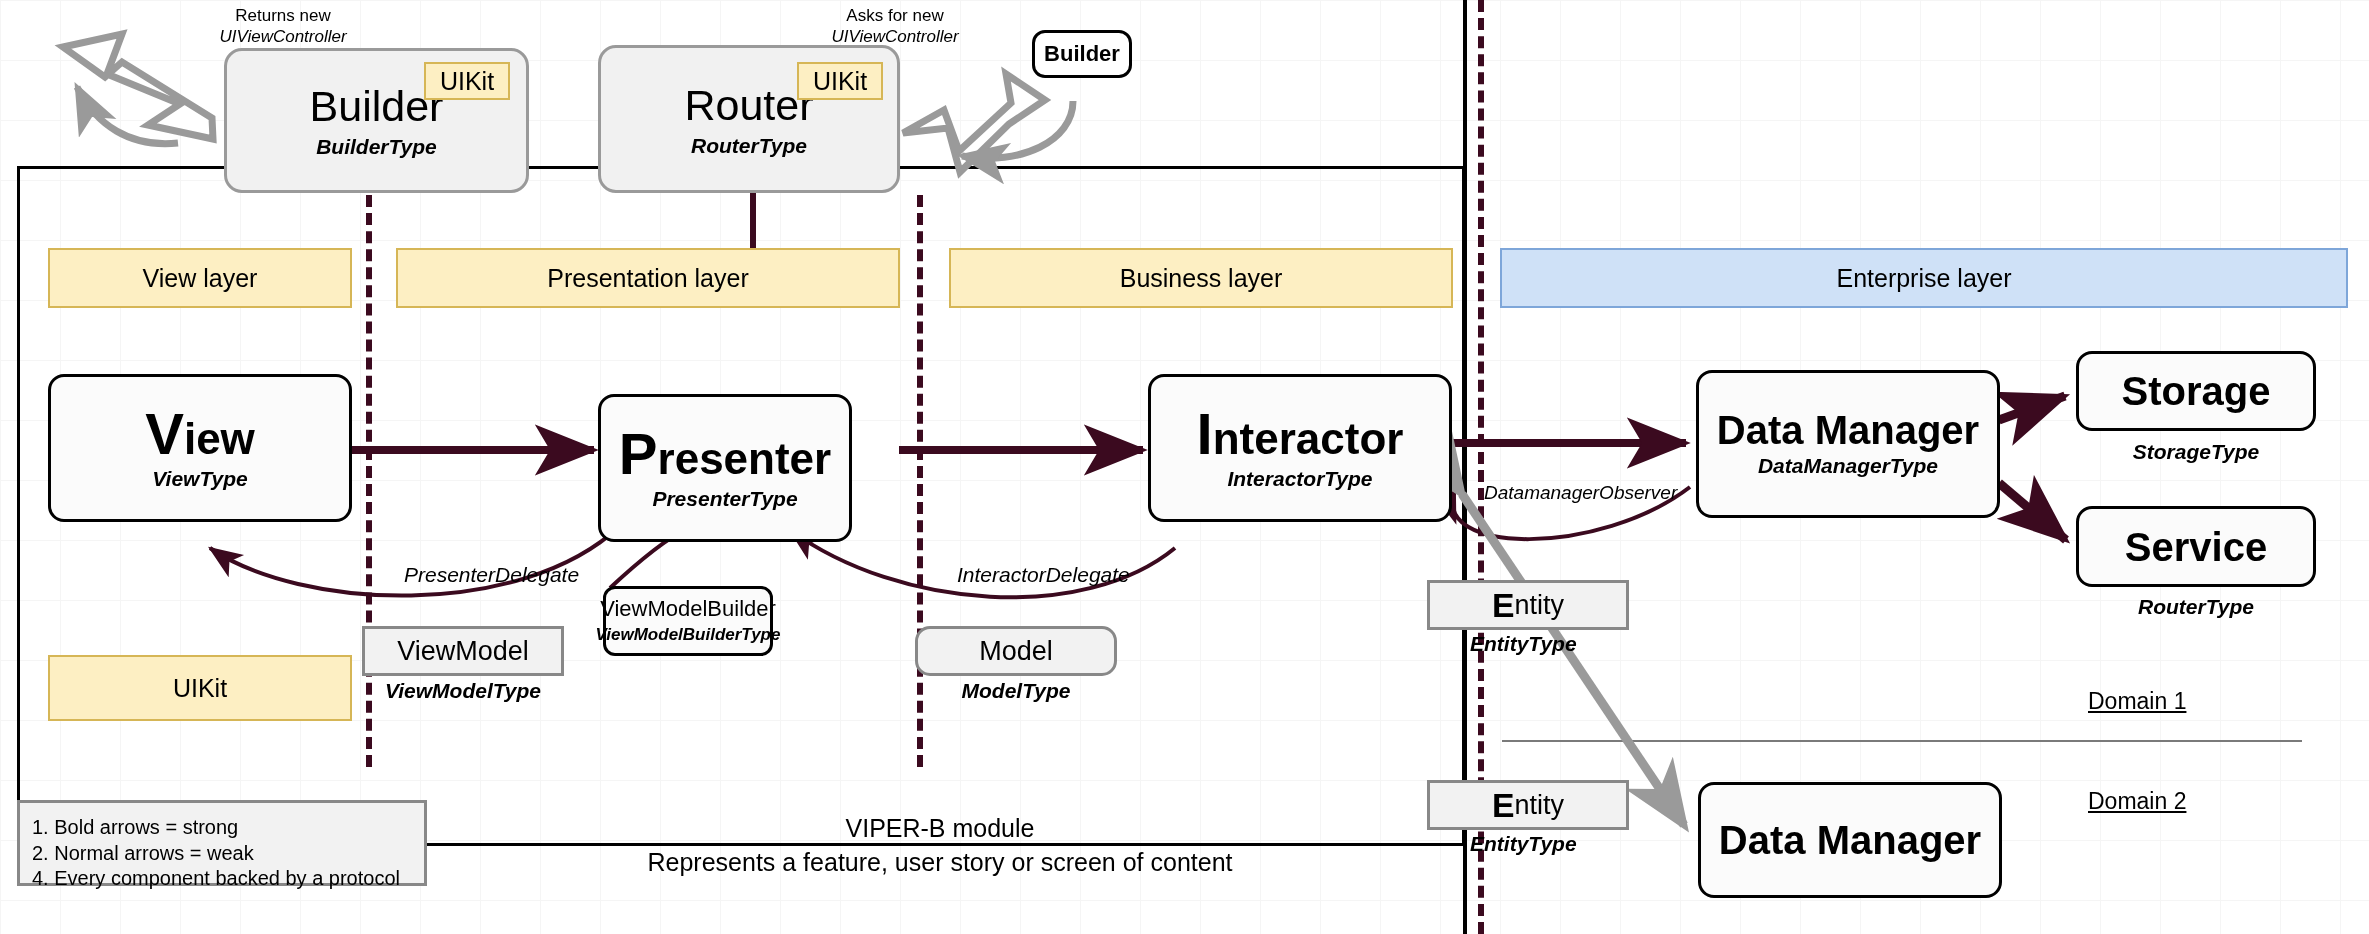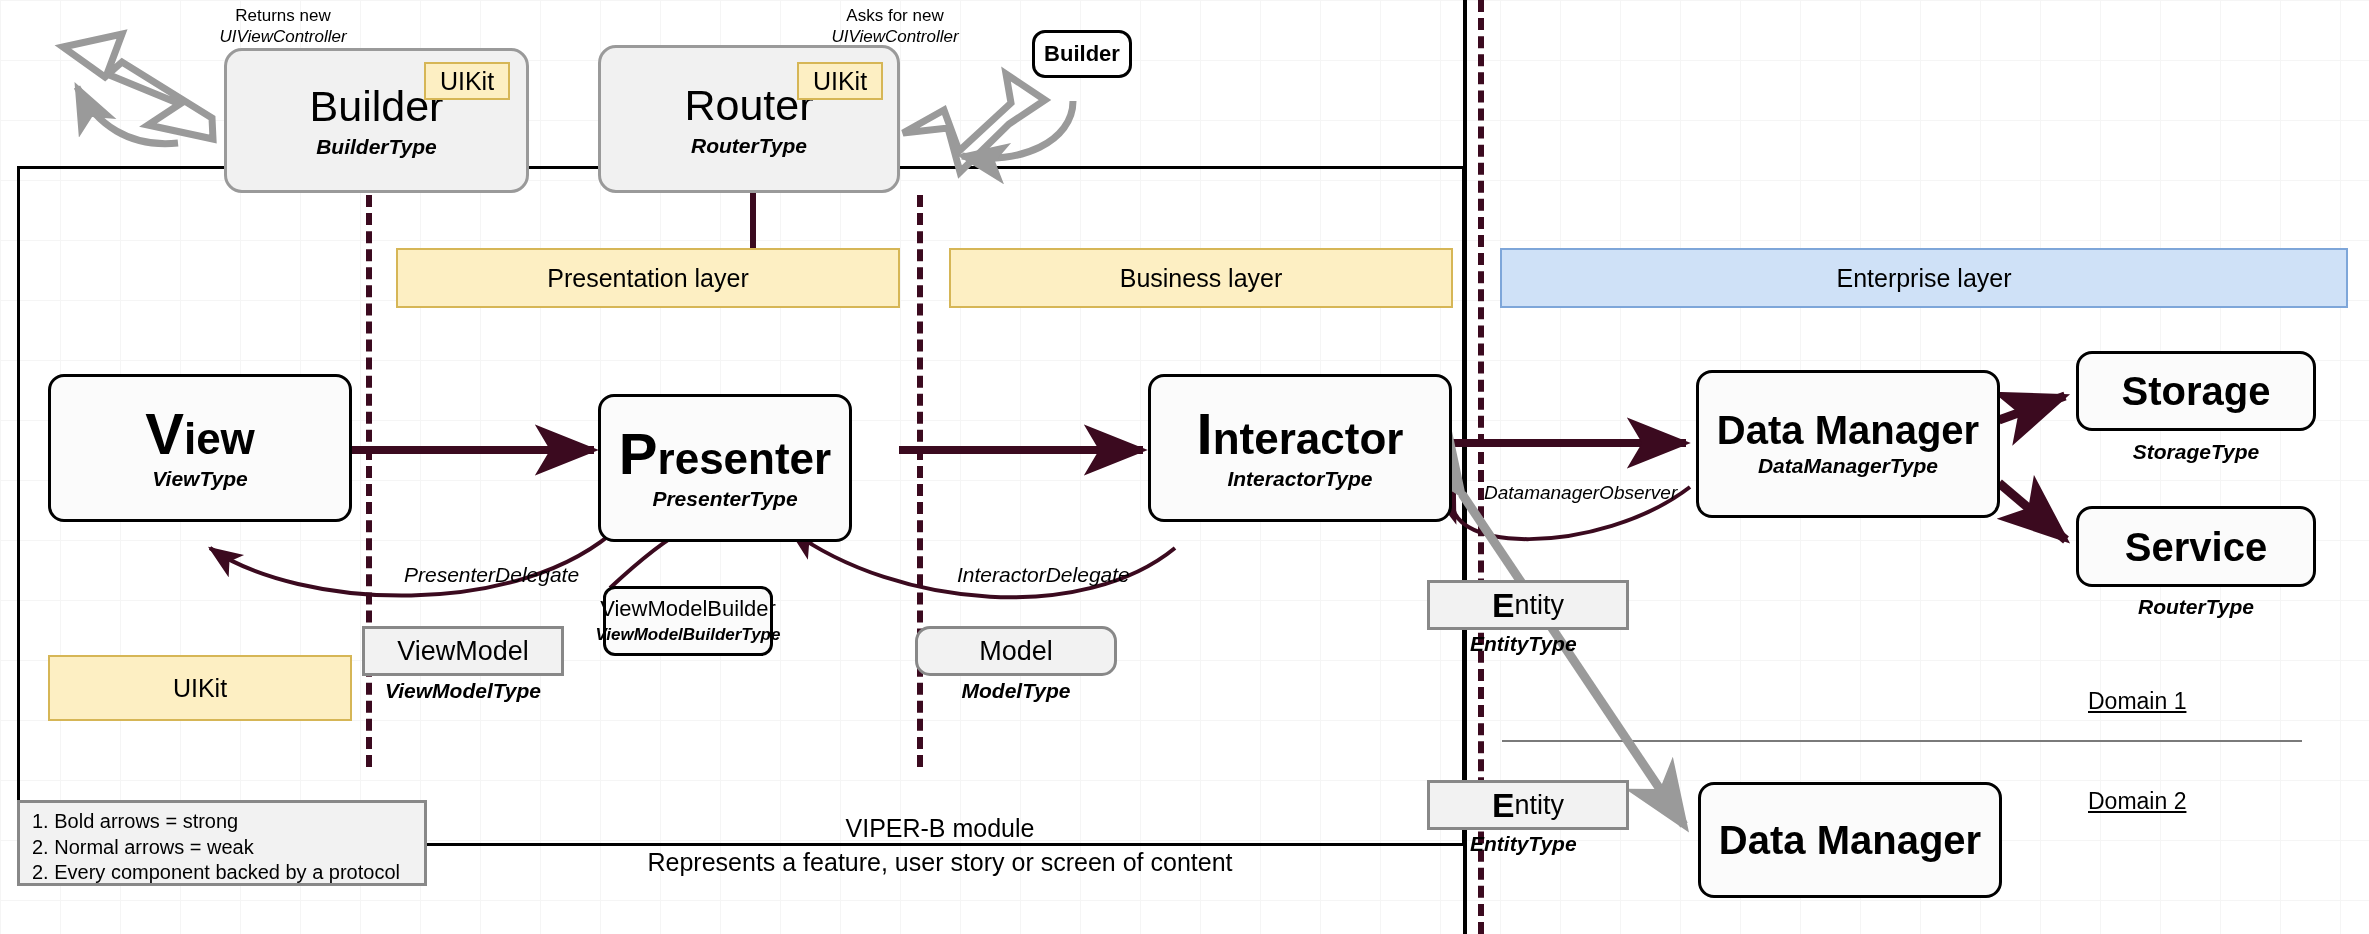--- a/index.html
+++ b/index.html
@@ -139,21 +139,21 @@
     color: #000;
     line-height: 1.35;
   }
 
   
   .legend {
     position: absolute;
     box-sizing: border-box;
     background: #f2f2f2;
     border: 3px solid #888888;
-    padding: 6px 12px 9px 12px;
+    padding: 12px 12px 9px 12px;
     font-size: 20px;
     color: #000;
     line-height: 1.28;
   }
 
   
   .moduleframe {
     position: absolute;
     box-sizing: border-box;
     border: 3px solid #000;
@@ -270,20 +270,21 @@
   <div class="uikit" style="left:424px; top:62px; width:86px; height:38px; font-size:25px;">UIKit</div>
 
   <div class="node hdr" style="left:598px; top:45px; width:302px; height:148px;">
     <div class="title" style="font-size:43px;">
       <span class="cap">R</span><span>outer</span>
     </div>
     <div class="proto inside">RouterType</div>
   </div>
   <div class="uikit" style="left:797px; top:62px; width:86px; height:38px; font-size:25px;">UIKit</div>
 
+  <div class="layerbar yellow" style="left:48px; top:248px; width:304px; height:60px;">View layer</div>
   <div class="layerbar yellow" style="left:396px; top:248px; width:504px; height:60px;">Presentation layer</div>
   <div class="layerbar yellow" style="left:949px; top:248px; width:504px; height:60px;">Business layer</div>
   <div class="layerbar blue" style="left:1500px; top:248px; width:848px; height:60px;">Enterprise layer</div>
 
   <div class="node comp" style="left:48px; top:374px; width:304px; height:148px;">
     <div class="title" style="font-size:44px;">
       <span class="cap">V</span><span>iew</span>
     </div>
     <div class="proto inside">ViewType</div>
   </div>
@@ -361,21 +362,21 @@
   <div class="edgelabel" style="left:404px; top:563px;">PresenterDelegate</div>
   <div class="edgelabel" style="left:957px; top:563px;">InteractorDelegate</div>
   <div class="edgelabel" style="left:1484px; top:482px; font-size:19px;">DatamanagerObserver</div>
 
   <div class="plainlabel" style="left:2088px; top:688px;">Domain 1</div>
   <div class="plainlabel" style="left:2088px; top:788px;">Domain 2</div>
 
   <div class="legend" style="left:17px; top:800px; width:410px; height:86px;">
     <div>1. Bold arrows = strong</div>
     <div>2. Normal arrows = weak</div>
-    <div>2. Every component backed by a protocol</div>
+    <div>4. Every component backed by a protocol</div>
   </div>
 
   <div class="modulecaption" style="left:450px; top:812px; width:980px;">
     <div>VIPER-B module</div>
     <div>Represents a feature, user story or screen of content</div>
   </div>
 
 </div>
 
 </body></html>

